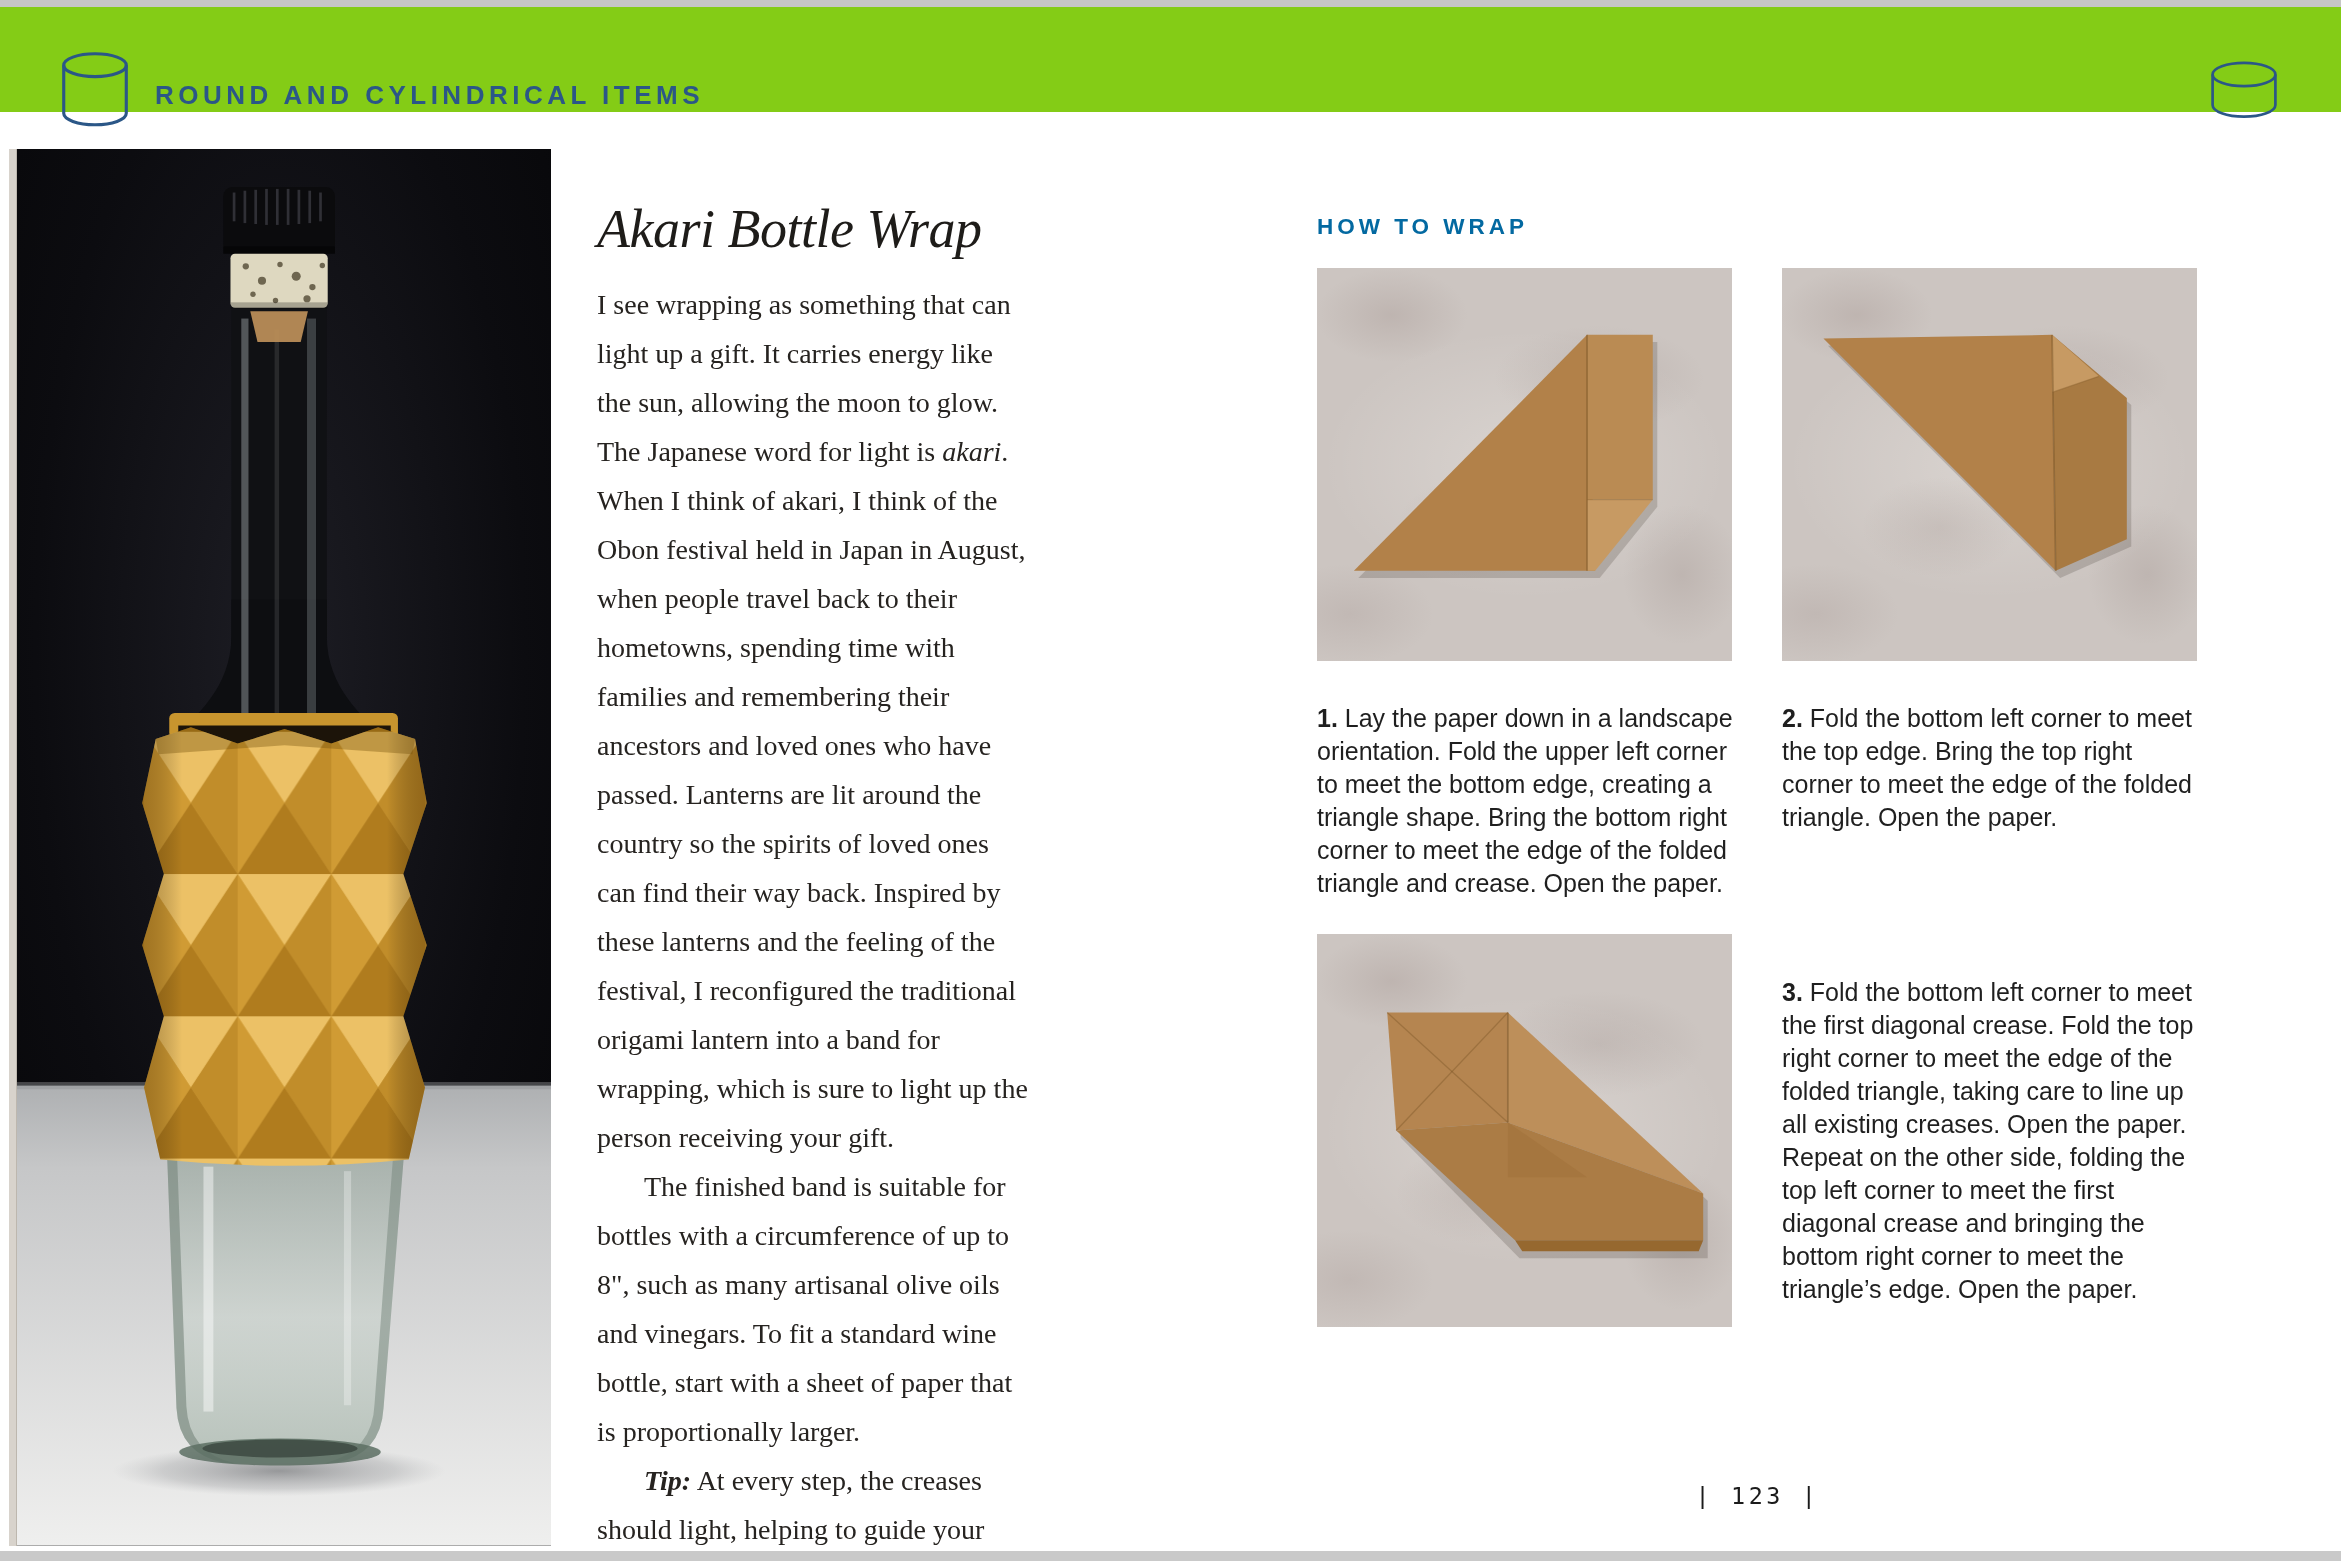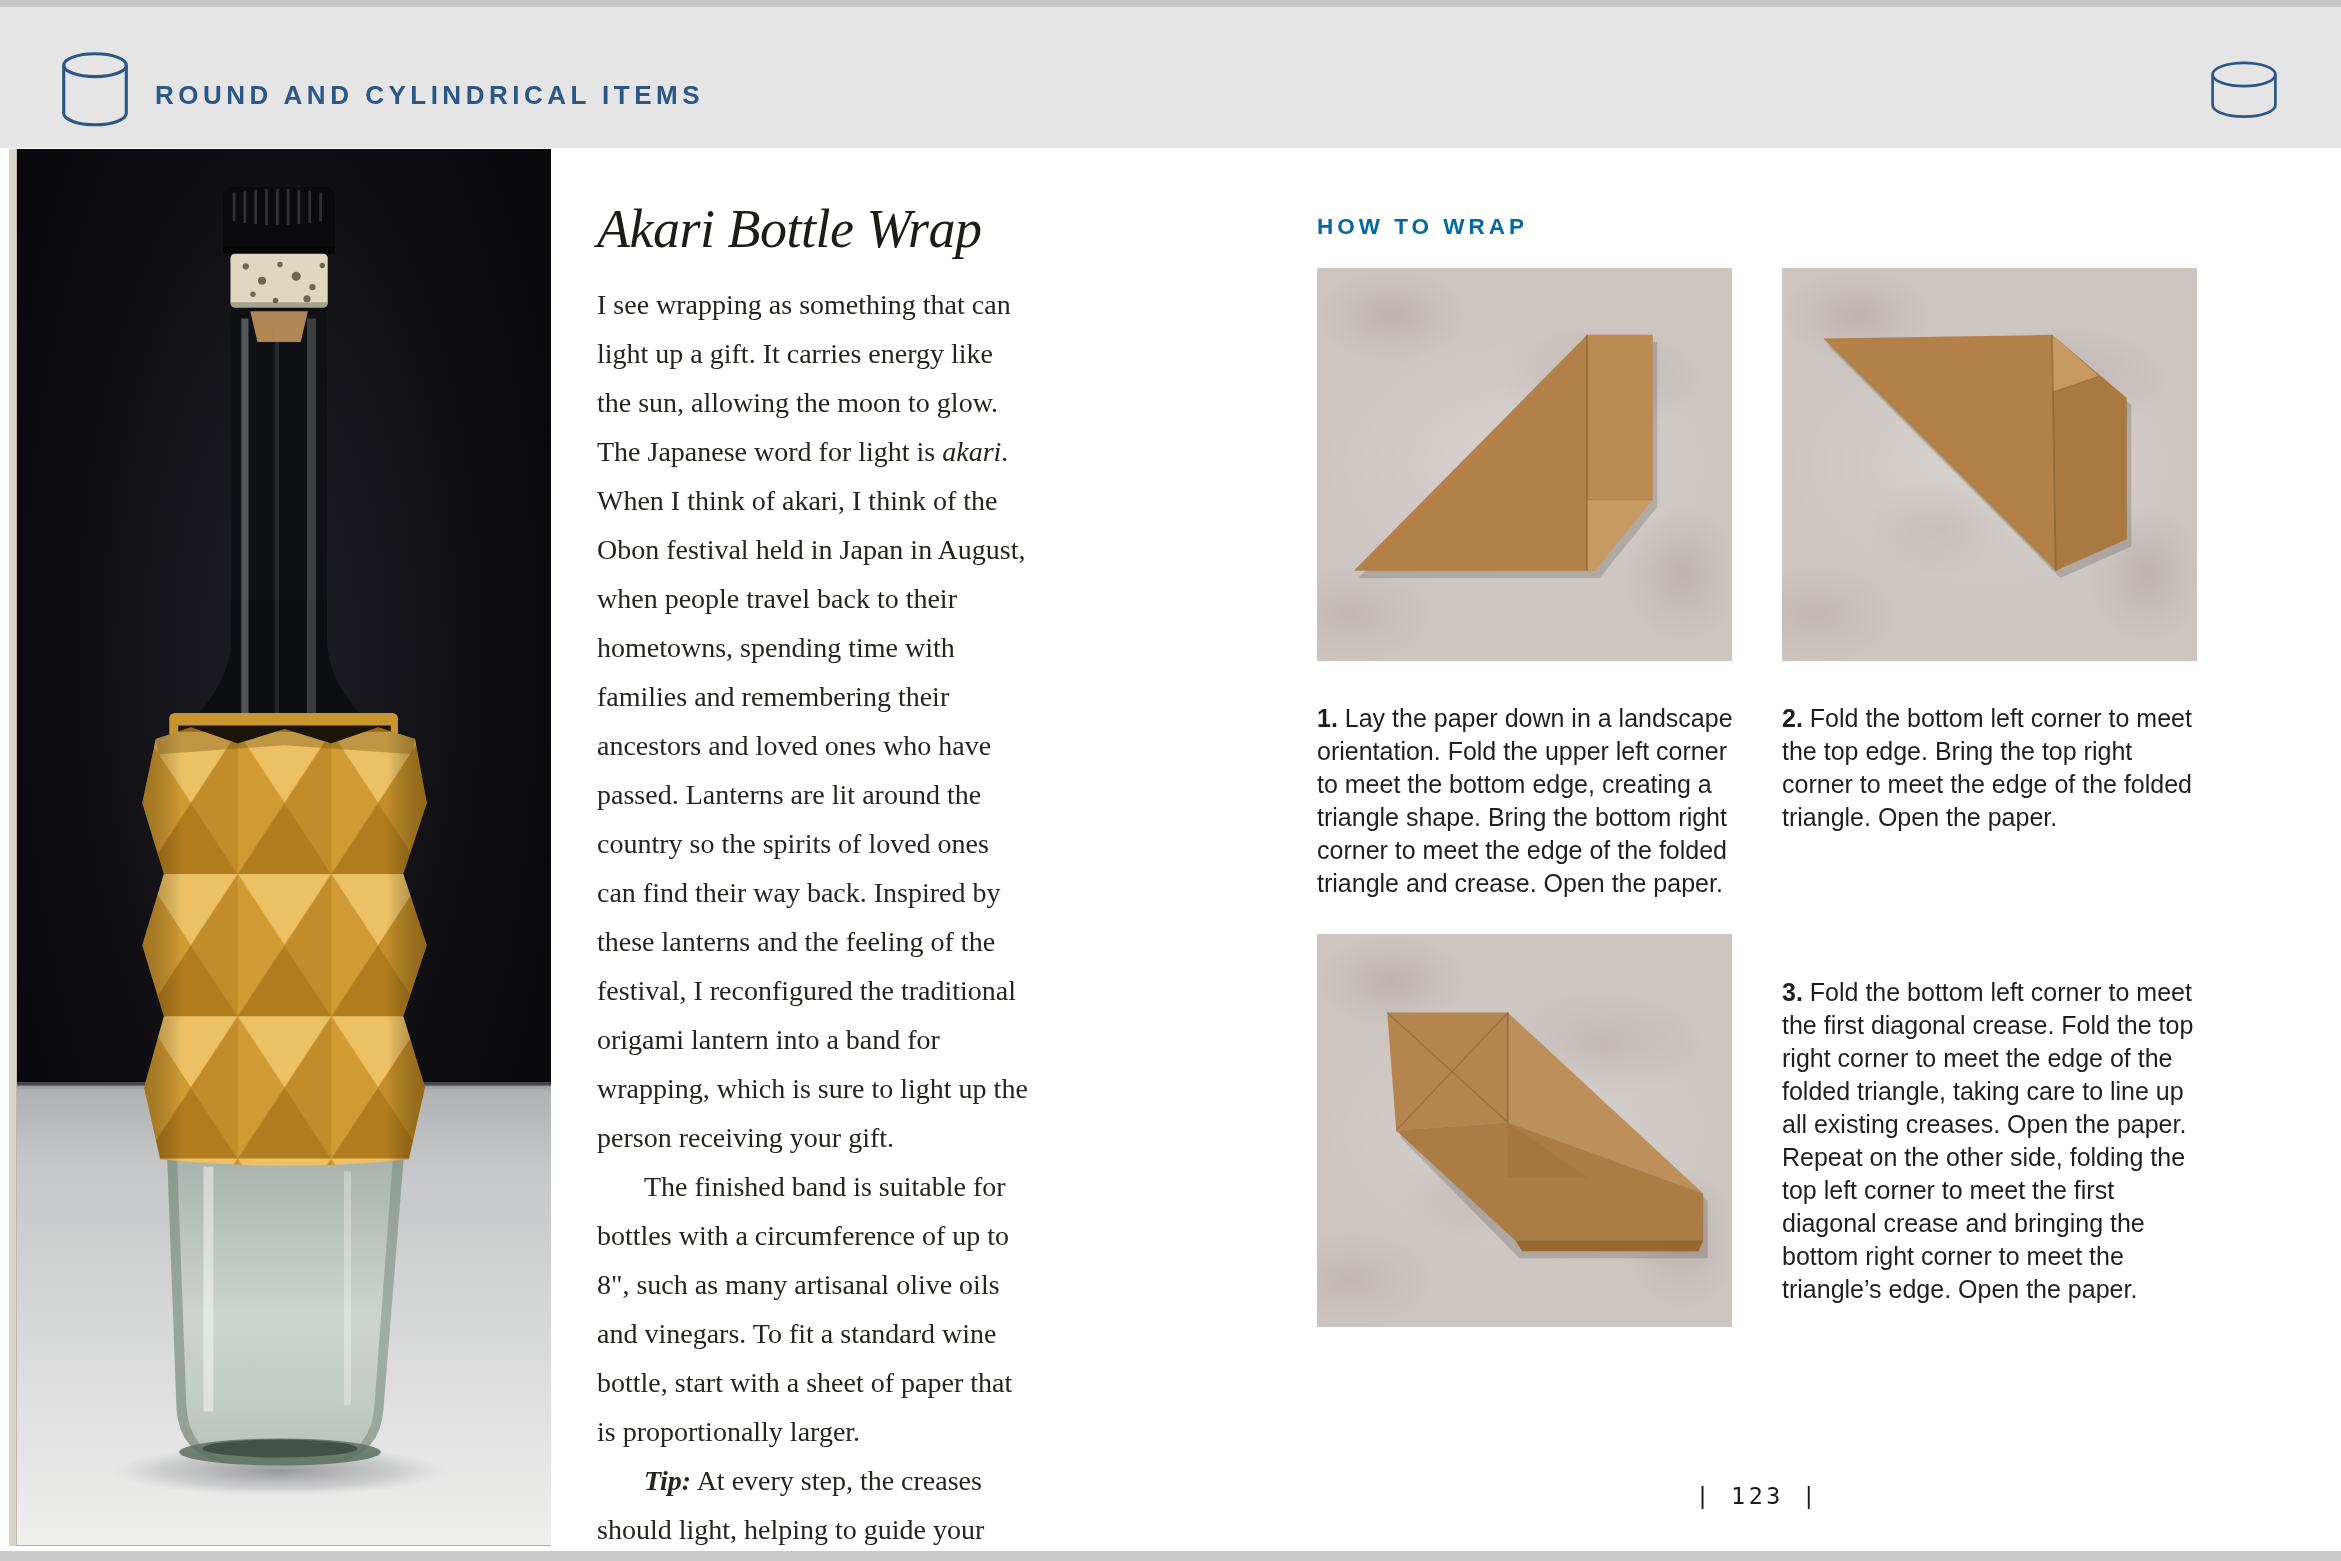--- a/index.html
+++ b/index.html
@@ -3,21 +3,21 @@
 <meta charset="utf-8">
 <style>
   html,body{margin:0;padding:0;background:#ffffff;}
   #canvas{position:relative;width:2342px;height:1561px;background:#ffffff;overflow:hidden;
           font-family:"Liberation Sans",sans-serif;}
   .edge-strip{position:absolute;left:0;width:2342px;background:#c6c6c6;}
   #edge-top{top:0;height:7.2px;}
   #edge-bottom{top:1551px;height:10px;background:#c9c9c9;}
 
   
-  #header{position:absolute;left:0;top:7.2px;width:2342px;height:141px;background:#e5e5e5;}
+  #header{position:absolute;left:0;top:7.2px;width:2342px;height:105px;background:#84cc16;}
   .cyl-icon{position:absolute;}
   #header-title{position:absolute;left:155px;top:0;height:141px;display:flex;align-items:center;
     color:#2b5787;font-size:26px;font-weight:700;letter-spacing:4.5px;}
 
   
   #bottle-photo{position:absolute;left:9px;top:149px;width:542px;height:1397px;background:#0a0a0d;overflow:hidden;}
   #bottle-photo .page-edge{position:absolute;left:0;top:0;bottom:0;width:7.2px;background:#d8d3cc;border-right:1.8px solid #bdb7ae;}
   #bottle-photo svg{position:absolute;left:0;top:0;}
 
   

